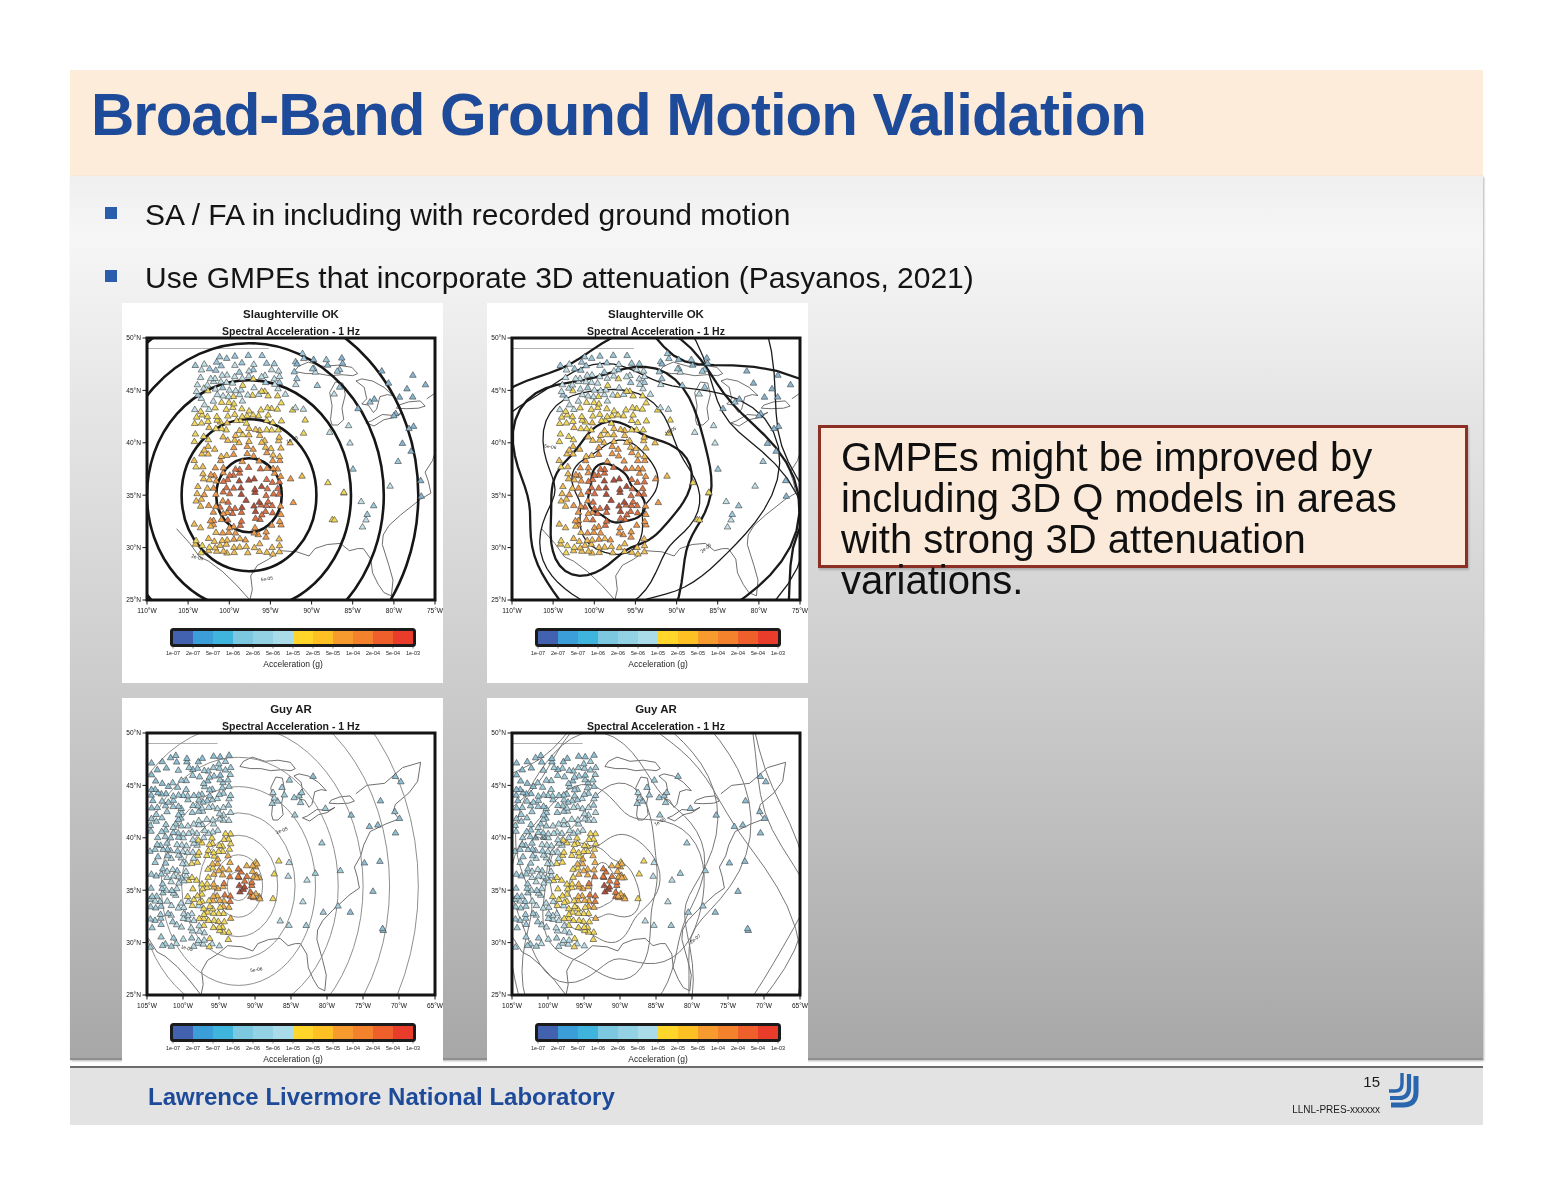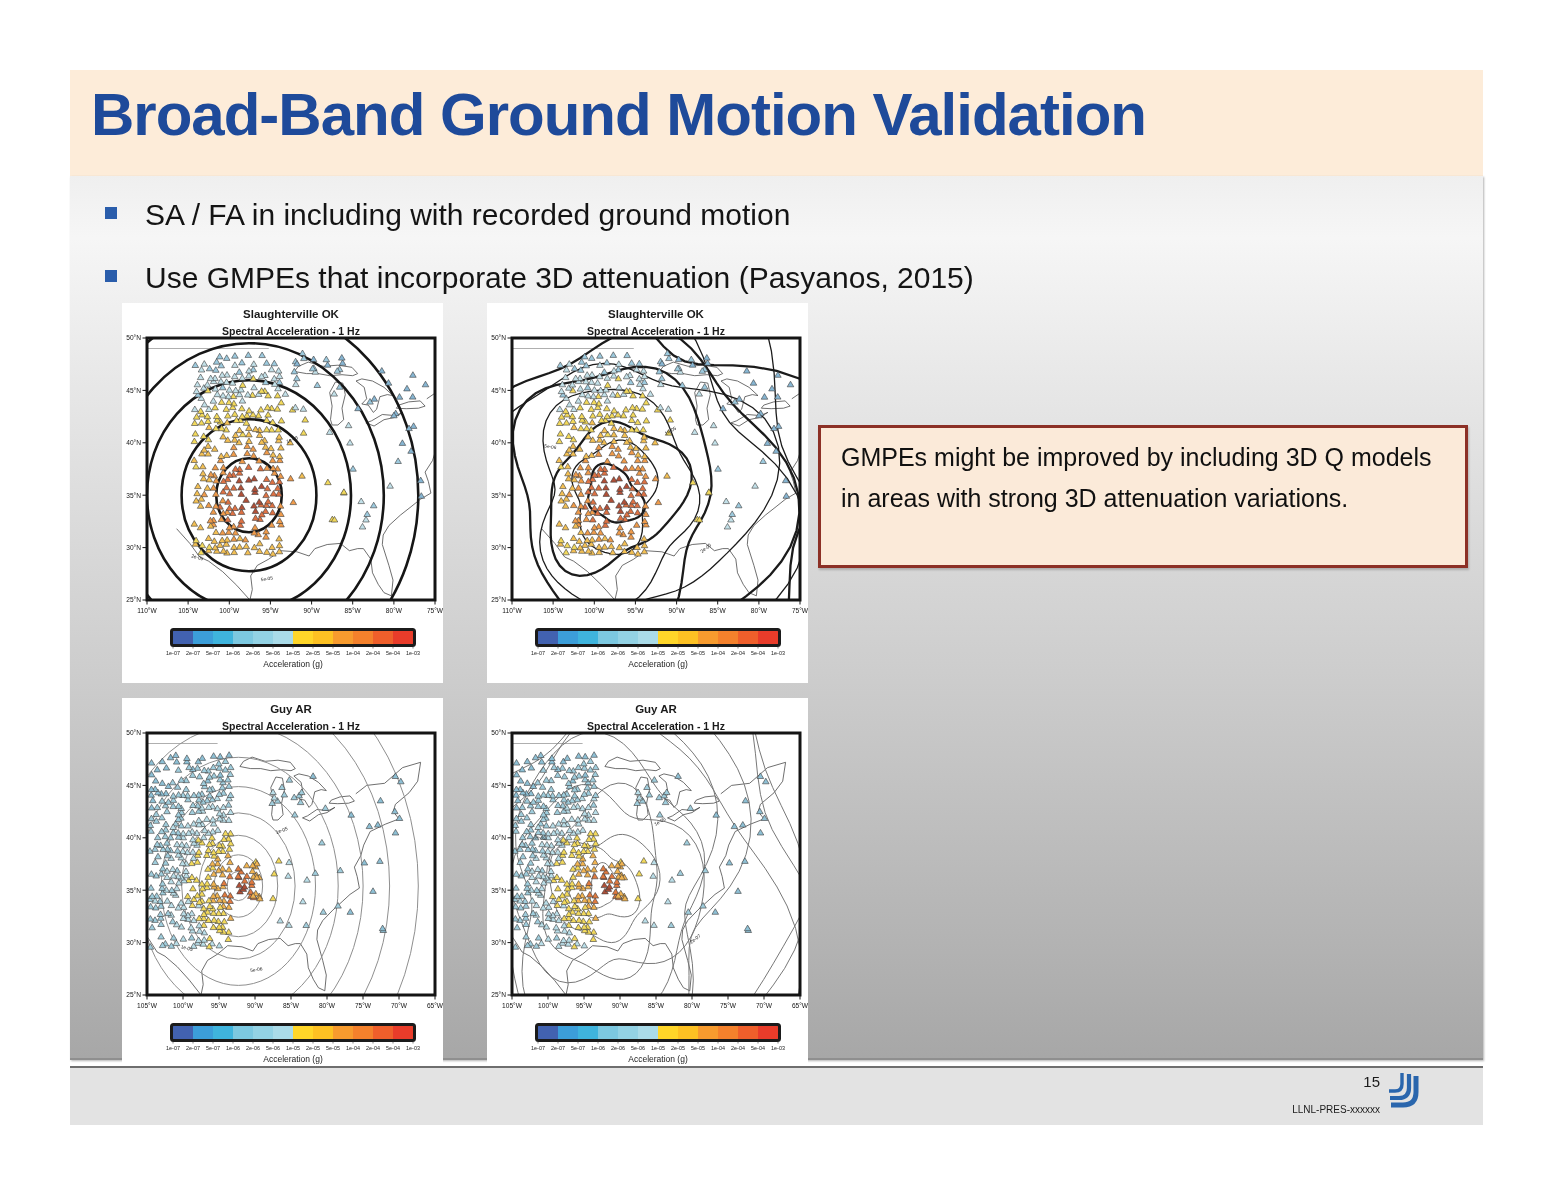--- a/index.html
+++ b/index.html
@@ -17,21 +17,21 @@
   .bullets{list-style:none;margin:0;padding:0;position:absolute;left:35px;top:22px;}
   .bullets li{position:relative;padding-left:40px;font-size:30px;color:#141414;margin-bottom:29px;white-space:nowrap;}
   .bullet-sq{position:absolute;left:0;top:9px;width:12px;height:12px;background:#2a5dab;}
 
   .maps{position:absolute;left:52px;top:127px;display:grid;
         grid-template-columns:321px 321px;column-gap:44px;row-gap:15px;text-decoration:underline;}
   .map-panel{width:321px;height:380px;background:#ffffff;margin:0;position:relative;}
 
   .callout{position:absolute;left:748px;top:249px;width:650px;height:143px;box-sizing:border-box;
            background:#fbead9;border:3px solid #8c3026;padding:9px 20px;
-           font-size:25px;line-height:41px;color:#101010;box-shadow:1px 2px 2px rgba(0,0,0,0.2);}
+           font-size:40px;line-height:41px;color:#101010;box-shadow:1px 2px 2px rgba(0,0,0,0.2);}
 
   .footer{position:absolute;left:70px;top:1066px;width:1413px;height:57px;background:#e3e3e3;
           border-top:2px solid #6e6e6e;box-sizing:content-box;}
   .footer-org{position:absolute;left:78px;top:15px;font-size:24px;font-weight:bold;color:#1e4a9a;white-space:nowrap;}
   .footer-right{position:absolute;right:62px;top:5px;display:flex;align-items:center;gap:5px;}
   .footer-ids{text-align:right;}
   .page-num{font-size:15px;color:#1b1b1b;}
   .doc-id{font-size:10px;color:#1b1b1b;margin-top:14px;}
   .logo svg{display:block;}
 </style>
@@ -46,21 +46,21 @@
 
   <div class="slide-body">
 
     <ul class="bullets">
       <li>
         <span class="bullet-sq"></span>
         <span>SA / FA in including with recorded ground motion</span>
       </li>
       <li>
         <span class="bullet-sq"></span>
-        <span>Use GMPEs that incorporate 3D attenuation (Pasyanos, 2015)</span>
+        <span>Use GMPEs that incorporate 3D attenuation (Pasyanos, 2021)</span>
       </li>
     </ul>
 
     <div class="maps">
       <figure class="map-panel"><svg width="321" height="380" viewBox="0 0 321 380" xmlns="http://www.w3.org/2000/svg">
             <defs>
               <clipPath id="clip-slaughterville-1d">
                 <rect x="25" y="35" width="288" height="262"></rect>
               </clipPath>
             </defs>
@@ -2038,20 +2038,21 @@
           </svg></figure>
     </div>
 
     <div class="callout">
       <span>GMPEs might be improved by including 3D Q models in areas with strong 3D attenuation variations.</span>
     </div>
 
   </div>
 
   <div class="footer">
+    <div class="footer-org">Lawrence Livermore National Laboratory</div>
     <div class="footer-right">
       <div class="footer-ids">
         <div class="page-num">15</div>
         <div class="doc-id">LLNL-PRES-xxxxxx</div>
       </div>
       <div class="logo">
         <svg width="36" height="42" viewBox="0 0 36 42">
           <g fill="none" stroke="#2a66ad" stroke-linecap="butt">
             <path d="M31 3 V19 Q31 32 18 32 H6" stroke-width="5"></path>
             <path d="M24 1 V15 Q24 25 14 25 H5" stroke-width="4.2"></path>

